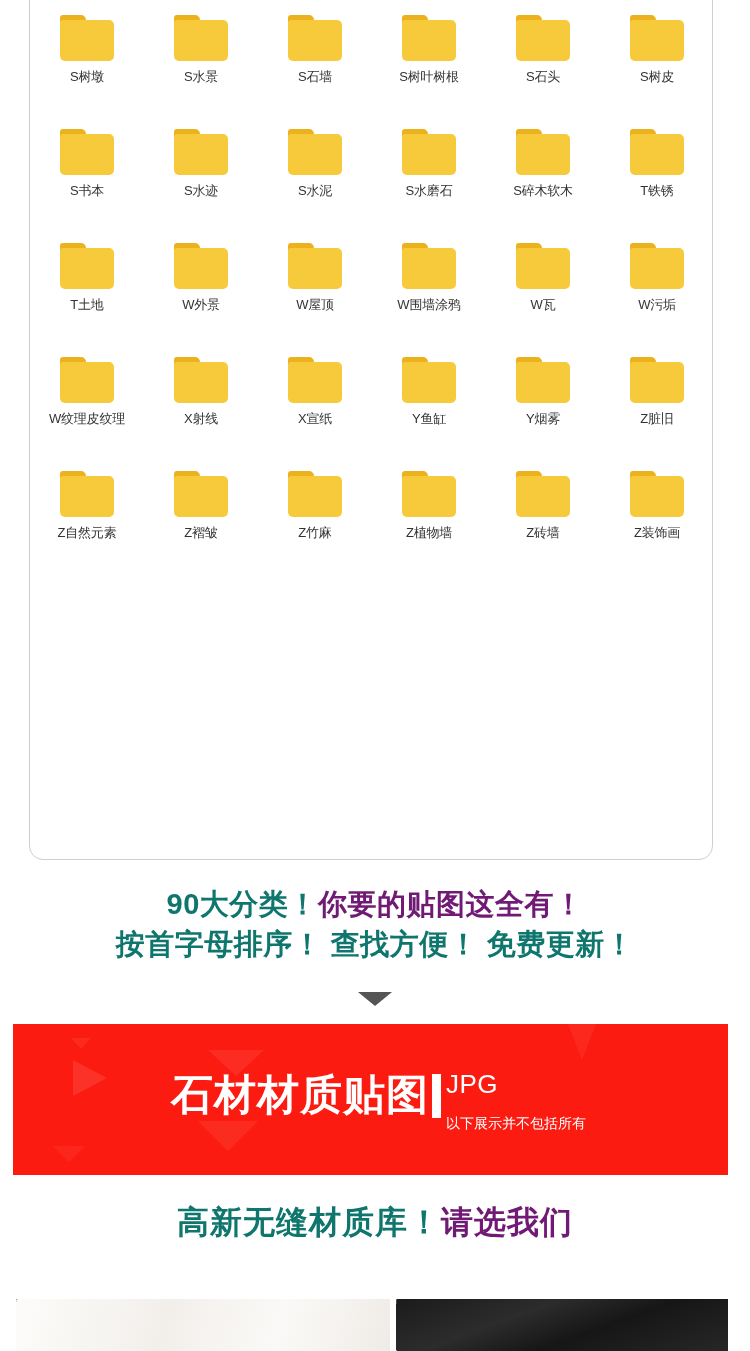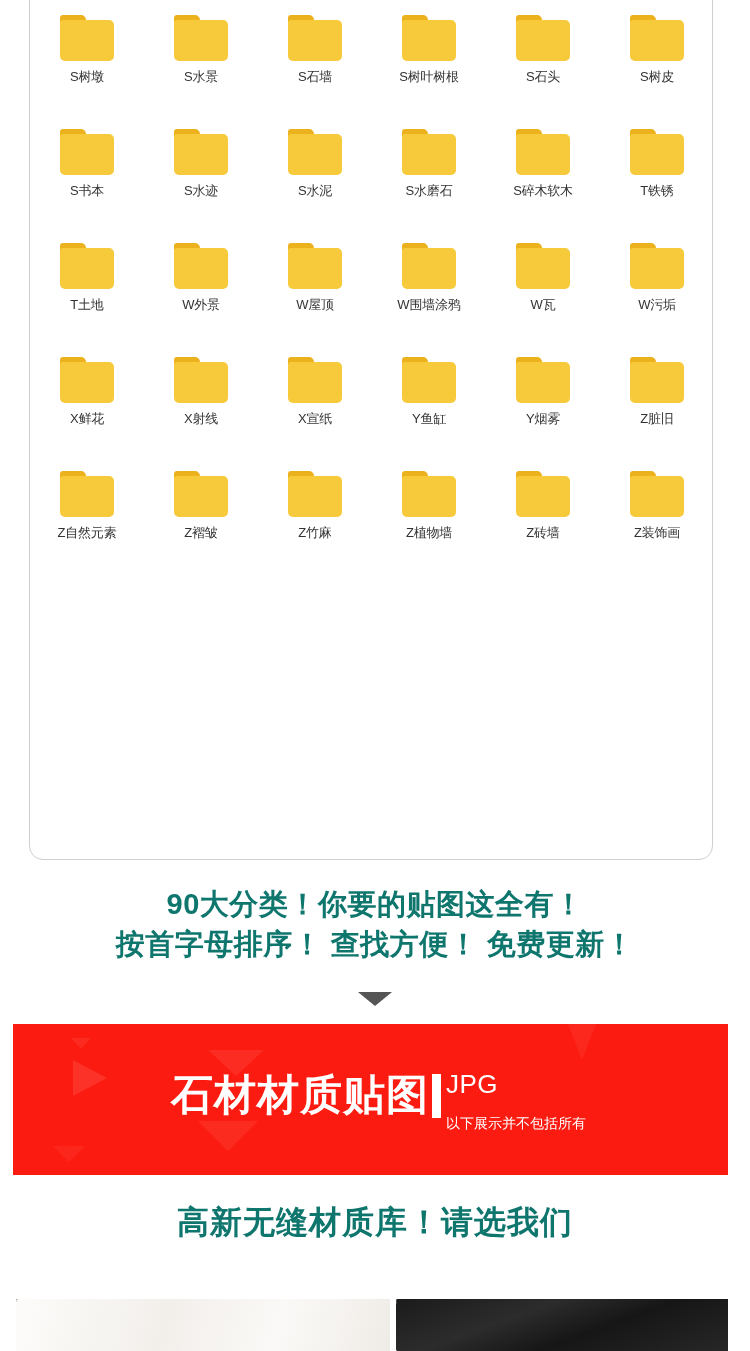--- a/index.html
+++ b/index.html
@@ -76,21 +76,21 @@
     text-align:center;
   }
   .headline .line{
     font-size:29px;
     font-weight:bold;
     line-height:40px;
     white-space:nowrap;
     letter-spacing:0.5px;
   }
   .red{ color:#0f766e; }
-  .gray{ color:#0f766e; }
+  .gray{ color:#701a75; }
 
   .down-arrow{
     position:absolute;
     left:0; top:992px;
     width:750px;
     text-align:center;
     line-height:0;
   }
   .down-arrow .tri{
     display:inline-block;
@@ -346,21 +346,21 @@
             <span class="tab"></span>
             <span class="body"></span>
           </div>
           <div class="folder-label">W污垢</div>
         </div>
         <div class="folder-cell">
           <div class="folder-icon">
             <span class="tab"></span>
             <span class="body"></span>
           </div>
-          <div class="folder-label">X鲜花</div>
+          <div class="folder-label">W纹理皮纹理</div>
         </div>
         <div class="folder-cell">
           <div class="folder-icon">
             <span class="tab"></span>
             <span class="body"></span>
           </div>
           <div class="folder-label">X射线</div>
         </div>
         <div class="folder-cell">
           <div class="folder-icon">

